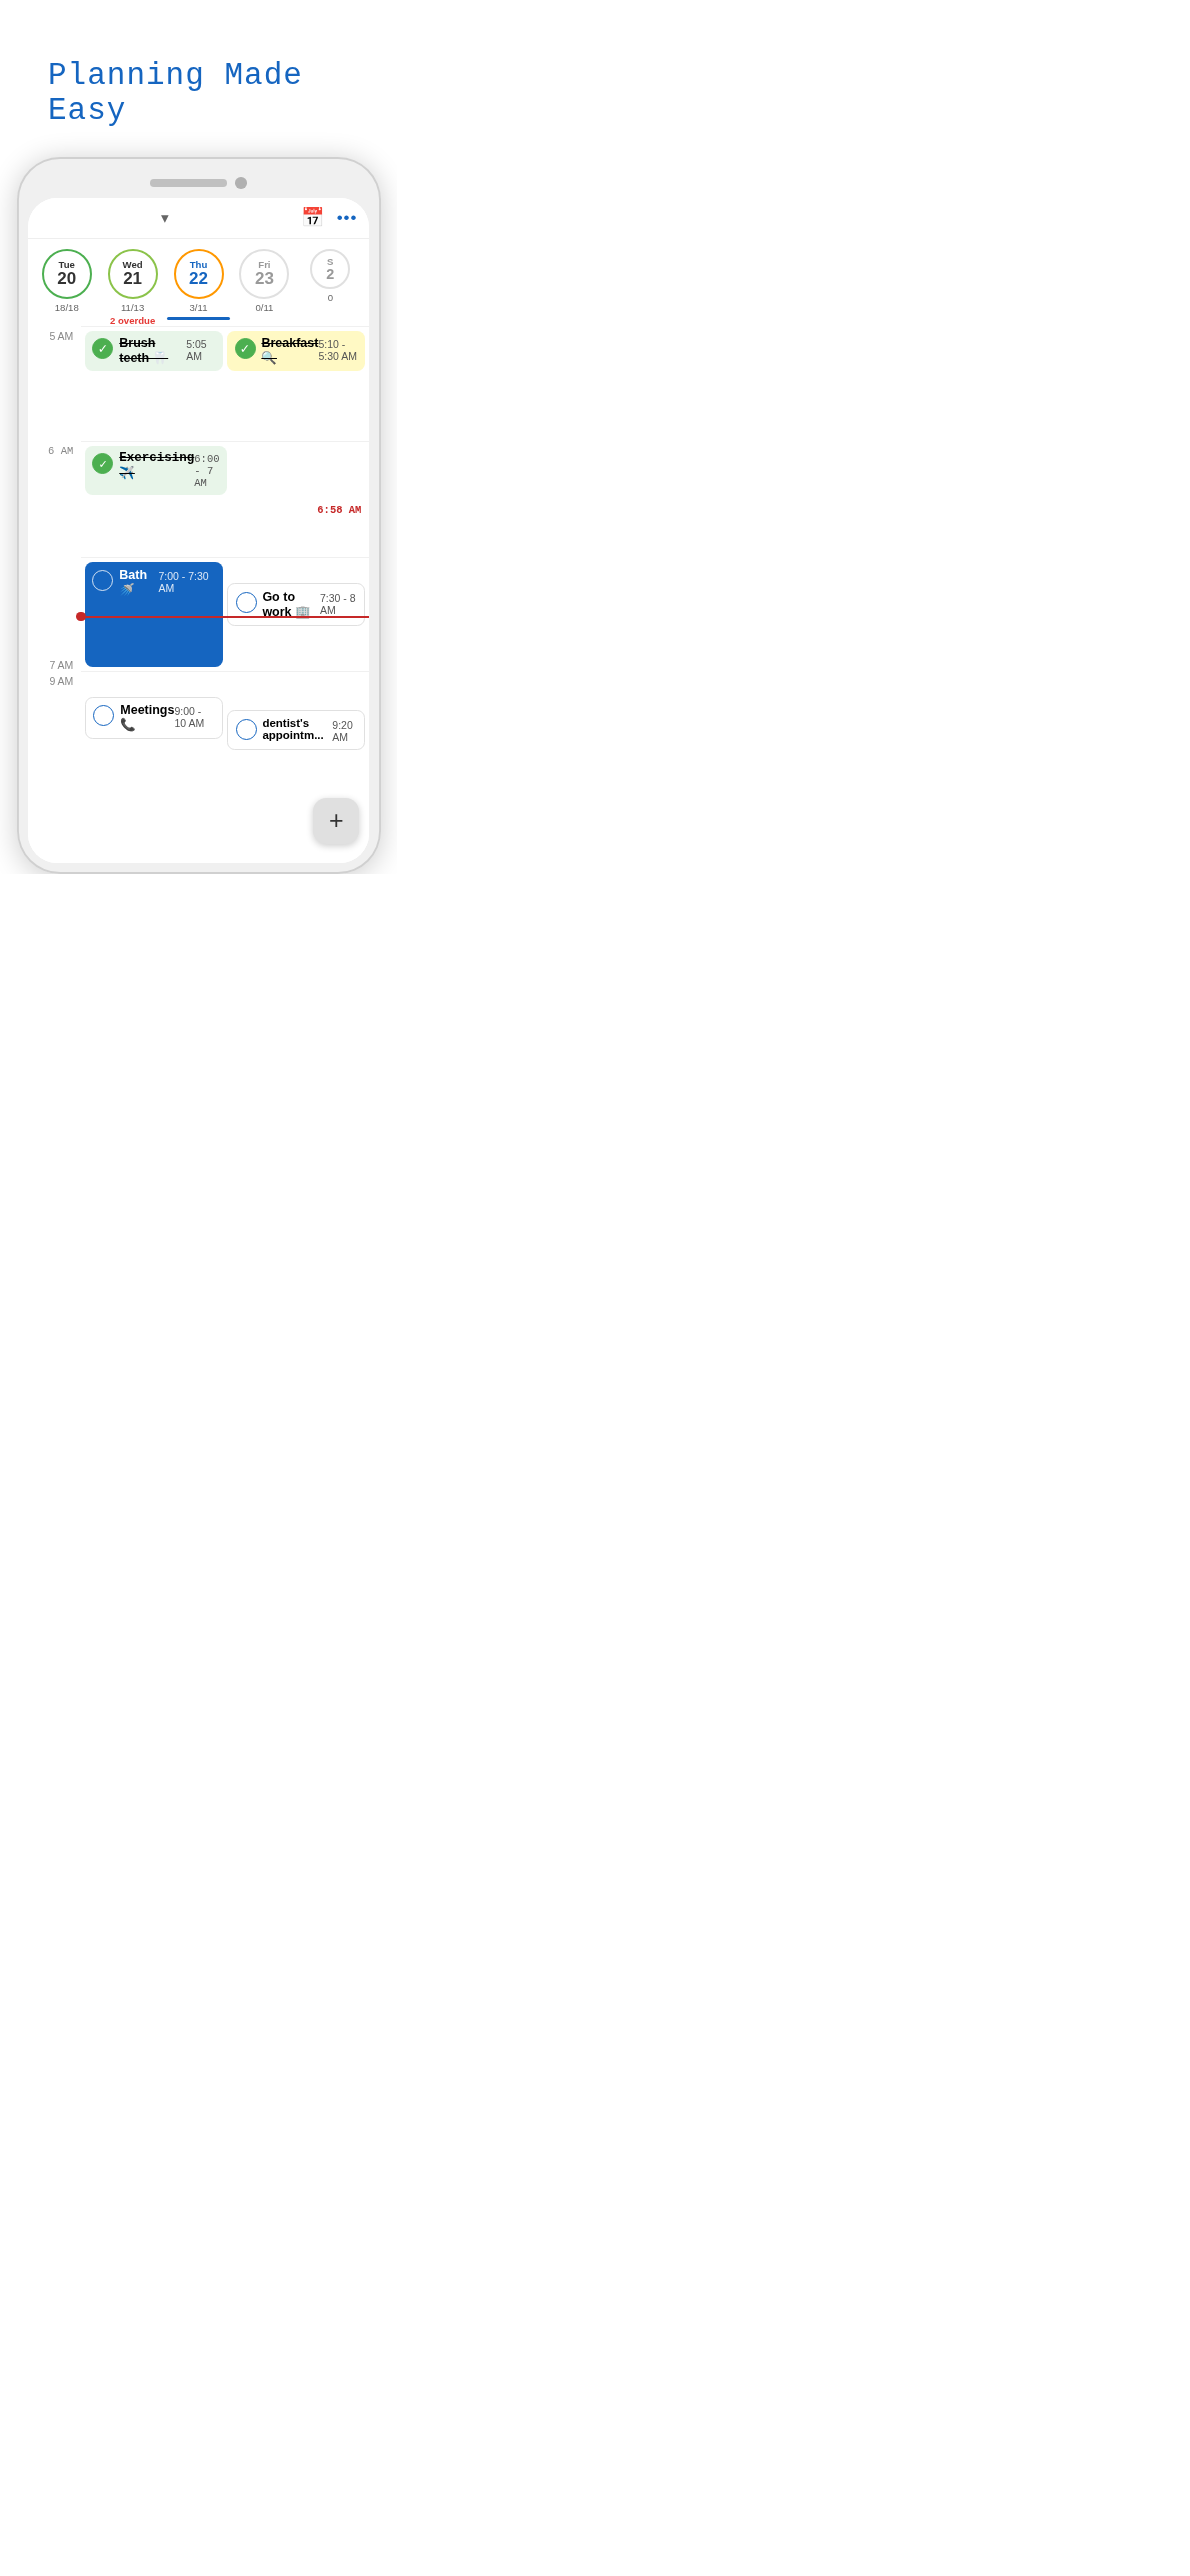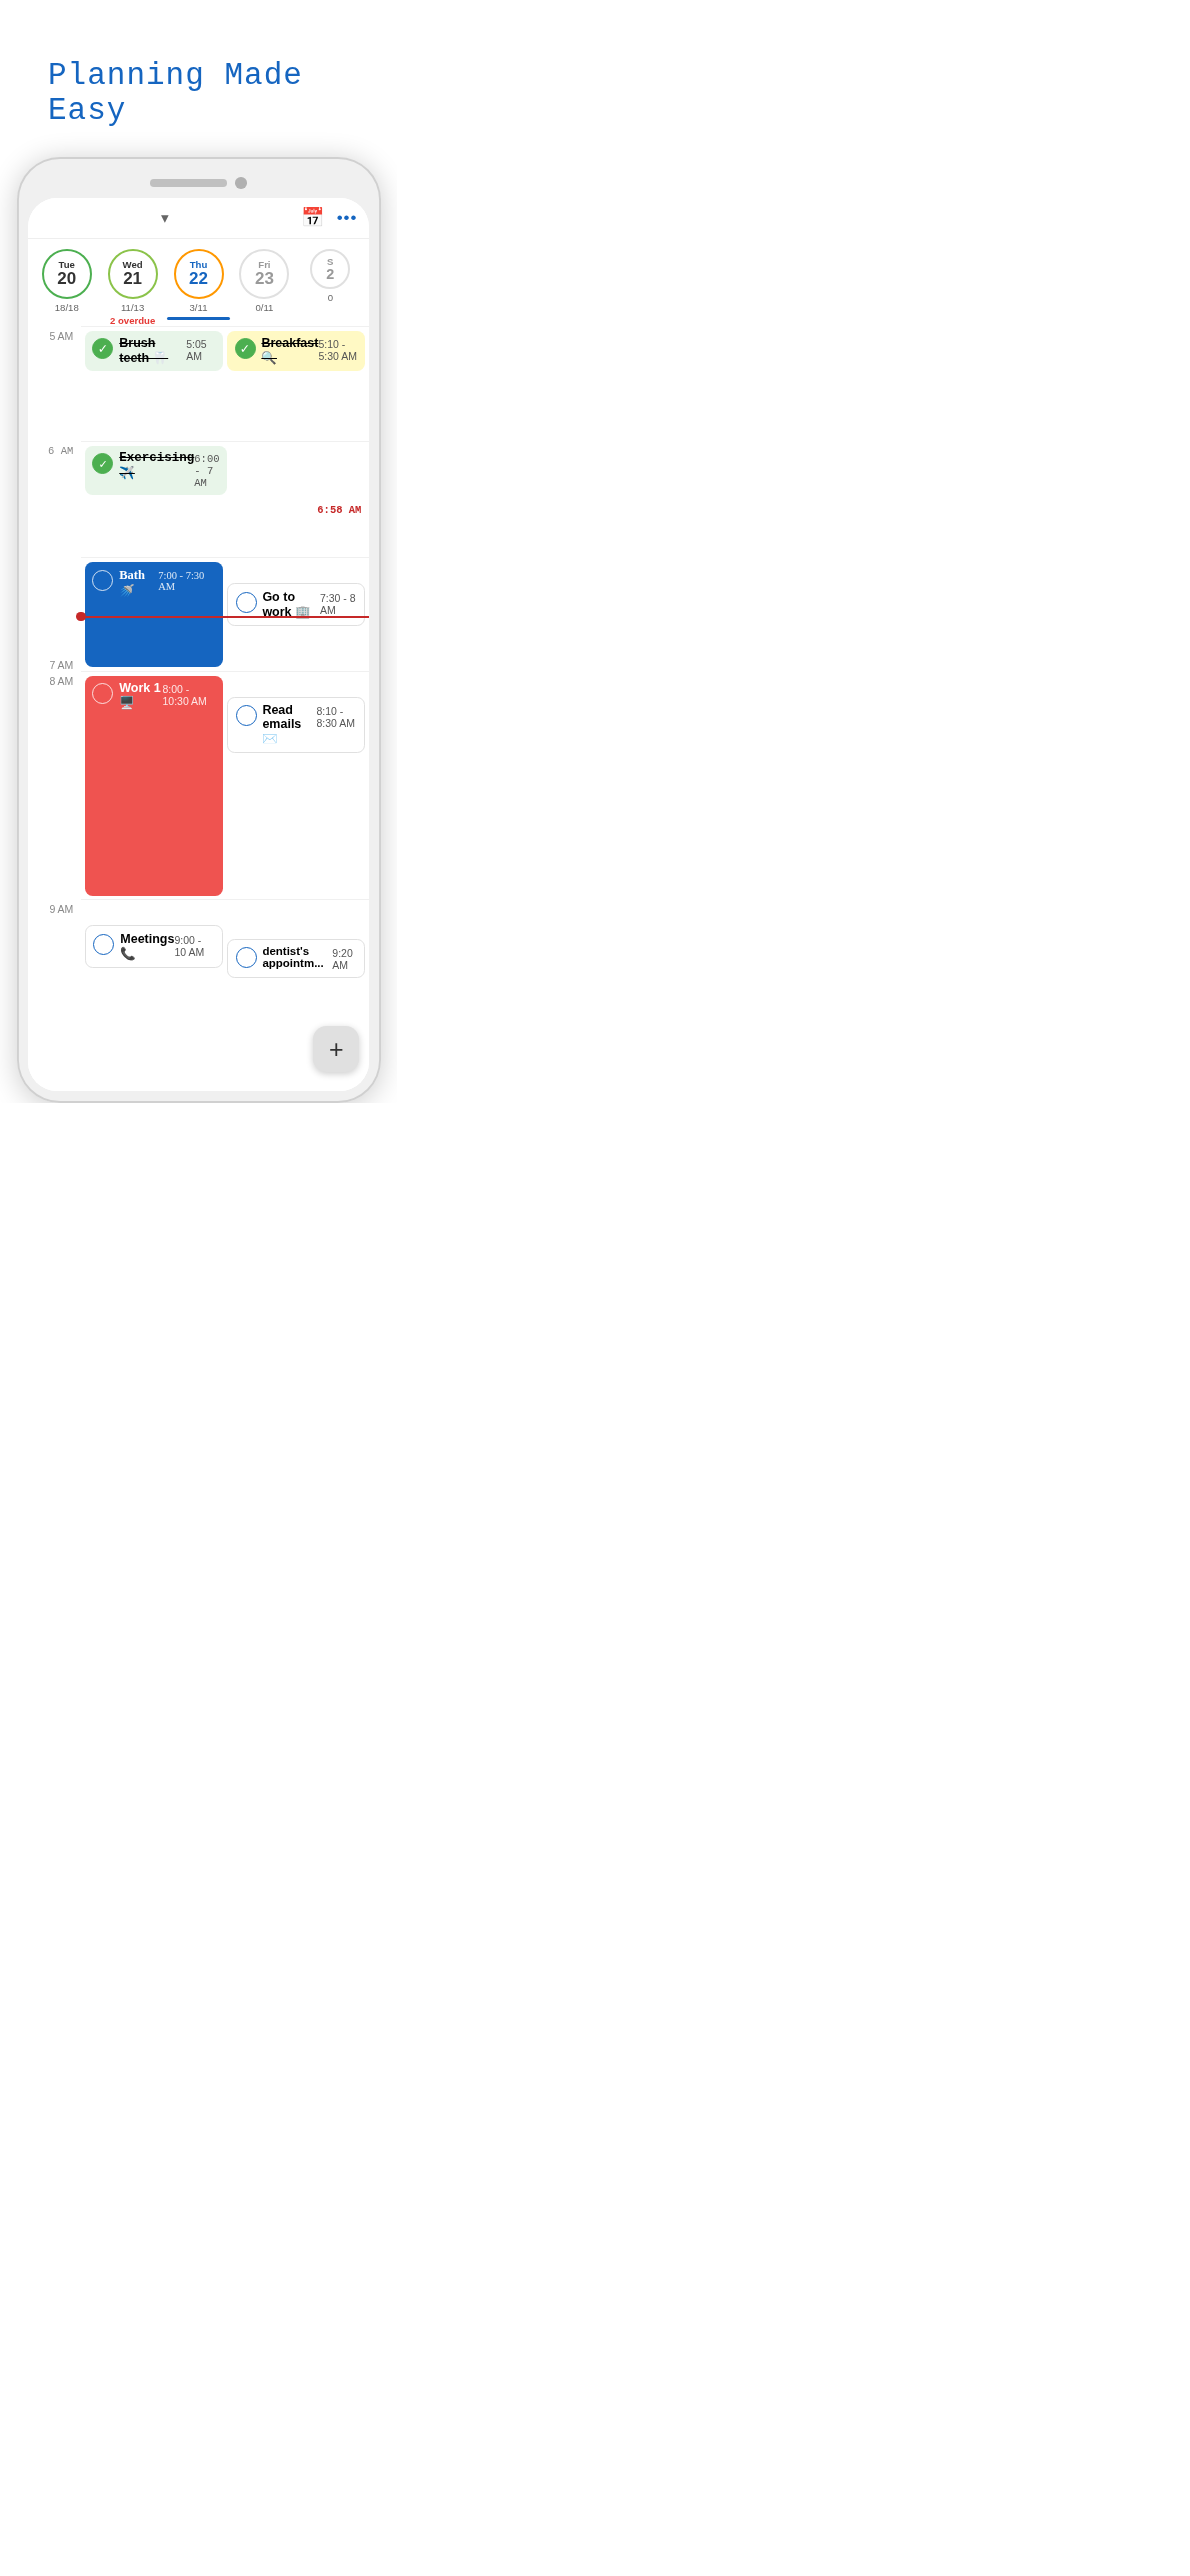--- a/index.html
+++ b/index.html
@@ -374,63 +374,40 @@
 
       <div style="position:absolute; top:286px; left:53px; right:0; display:flex; align-items:center; z-index:10;">
         <div style="width:9.6px; height:9.6px; background:#c62828; border-radius:50%; margin-left:-4.8px;"></div>
         <div style="flex:1; height:1.9px; background:#c62828;"></div>
       </div>
 
       <div style="display:flex; height:115px; position:relative;align-items:flex-end;">
         <div style="width:53px; padding-top:3.8px; padding-right:7.7px; text-align:right; font-size:10.5px; color:#888;">7 AM</div>
         <div style="flex:1; border-top:1px solid #f0f0f0; position:relative; display:flex; gap:3.8px; padding:3.8px 3.8px 0;">
           <div style="flex:1; position:relative;">
-            <div class="event-card card-blue" style="position:relative; top:0; height:105px;font-family:Liberation Serif, serif;">
+            <div class="event-card card-blue" style="position:relative; top:0; height:105px;">
               <div class="event-check undone"></div>
               <div class="event-info">
                 <span class="event-title-normal" style="color:white;">Bath 🚿</span>
                 <span class="event-time" style="color:rgba(255,255,255,0.85);">7:00 - 7:30 AM</span>
               </div>
             </div>
           </div>
           <div style="flex:1; position:relative;">
             <div class="event-card card-white" style="position:relative; top:0;">
               <div class="event-check undone-blue"></div>
               <div class="event-info">
                 <span class="event-title-normal">Go to work 🏢</span>
                 <span class="event-time" style="color:#555;">7:30 - 8 AM</span>
               </div>
             </div>
           </div>
         </div>
       </div>
 
-      <div style="display:flex; min-height:115px; position:relative;">
-        <div style="width:53px; padding-top:3.8px; padding-right:7.7px; text-align:right; font-size:10.5px; color:#888;">8 AM</div>
-        <div style="flex:1; border-top:1px solid #f0f0f0; position:relative; display:flex; gap:3.8px; padding:3.8px 3.8px 0;">
-          <div style="flex:1; position:relative;">
-            <div class="event-card card-red" style="position:relative; top:0; height:220px;">
-              <div class="event-check undone"></div>
-              <div class="event-info">
-                <span class="event-title-normal" style="color:white;">Work 1 🖥️</span>
-                <span class="event-time" style="color:rgba(255,255,255,0.85);">8:00 - 10:30 AM</span>
-              </div>
-            </div>
-          </div>
-          <div style="flex:1; position:relative;">
-            <div class="event-card card-white" style="position:relative; top:0;">
-              <div class="event-check undone-blue"></div>
-              <div class="event-info">
-                <span class="event-title-normal">Read emails ✉️</span>
-                <span class="event-time" style="color:#555;">8:10 - 8:30 AM</span>
-              </div>
-            </div>
-          </div>
-        </div>
-      </div>
 
       <div style="display:flex; height:115px; position:relative;">
         <div style="width:53px; padding-top:3.8px; padding-right:7.7px; text-align:right; font-size:10.5px; color:#888;">9 AM</div>
         <div style="flex:1; border-top:1px solid #f0f0f0; position:relative; display:flex; gap:3.8px; padding:3.8px 3.8px 0;">
           <div style="flex:1; position:relative;">
 
             <div class="event-card card-white" style="position:relative; top:0; border:1px solid #e0e0e0;">
               <div class="event-check undone-blue"></div>
               <div class="event-info">
                 <span class="event-title-normal">Meetings 📞</span>

